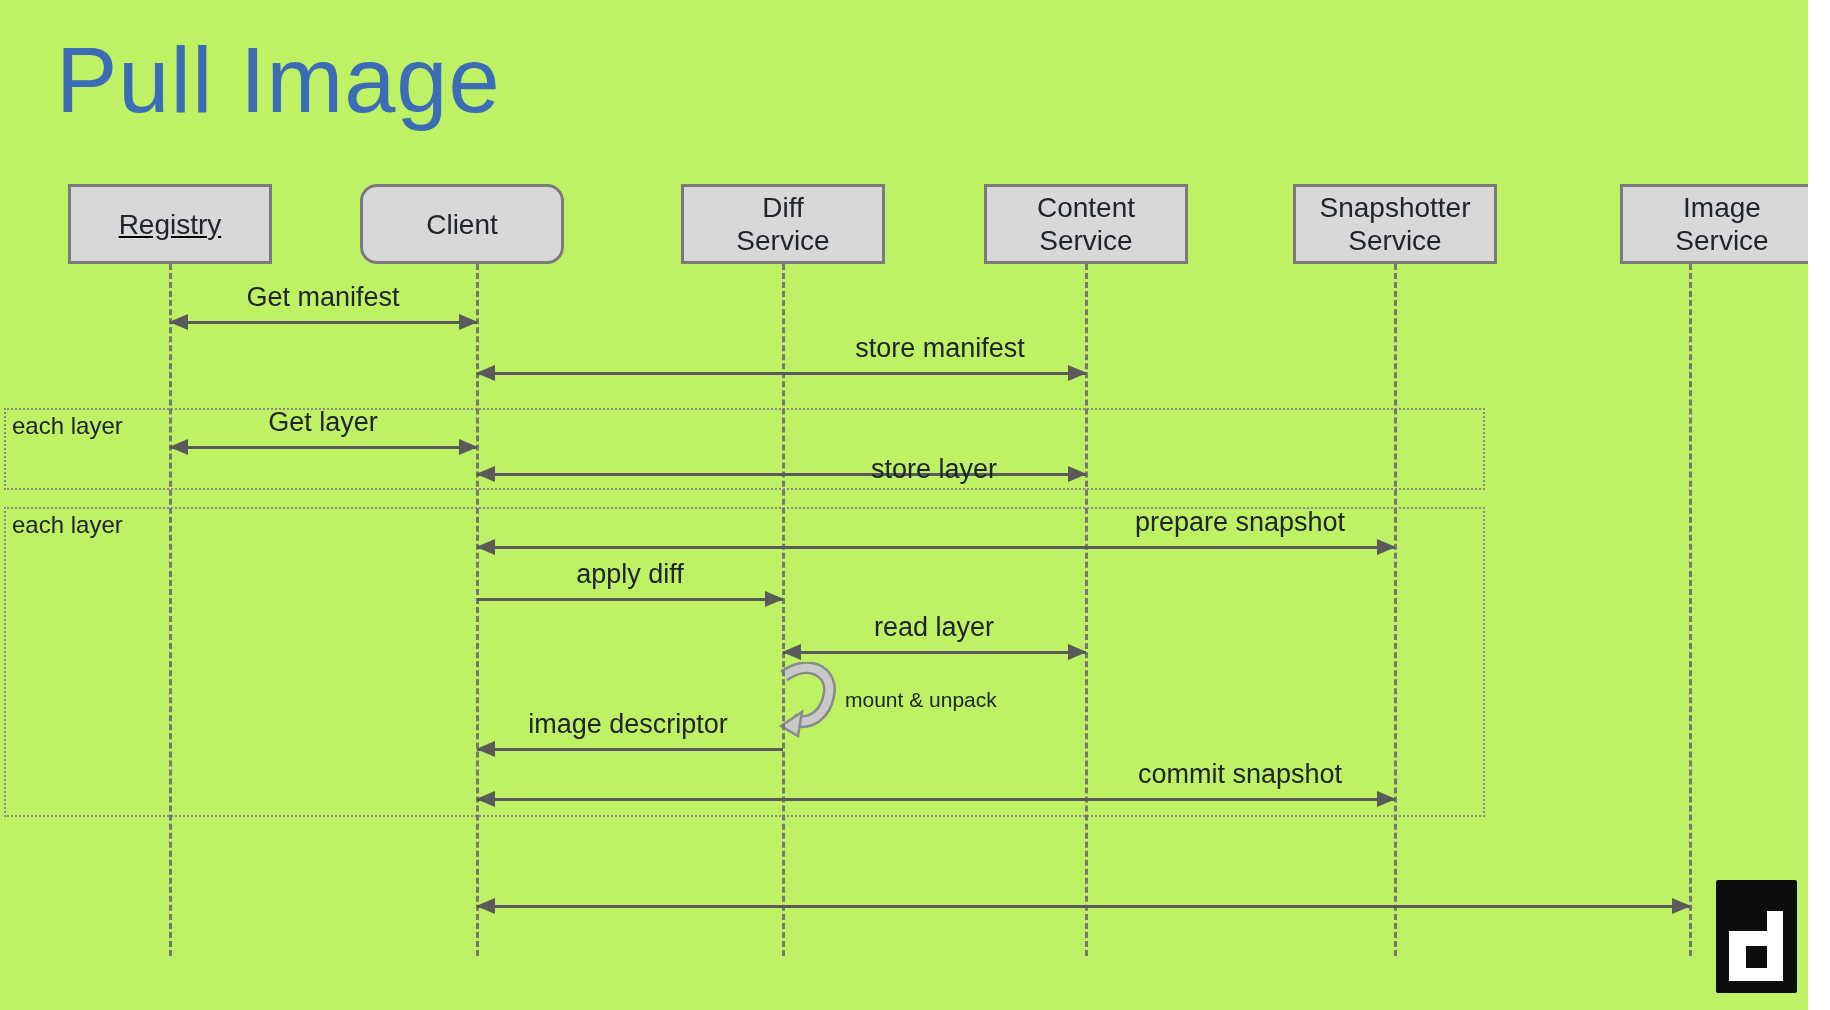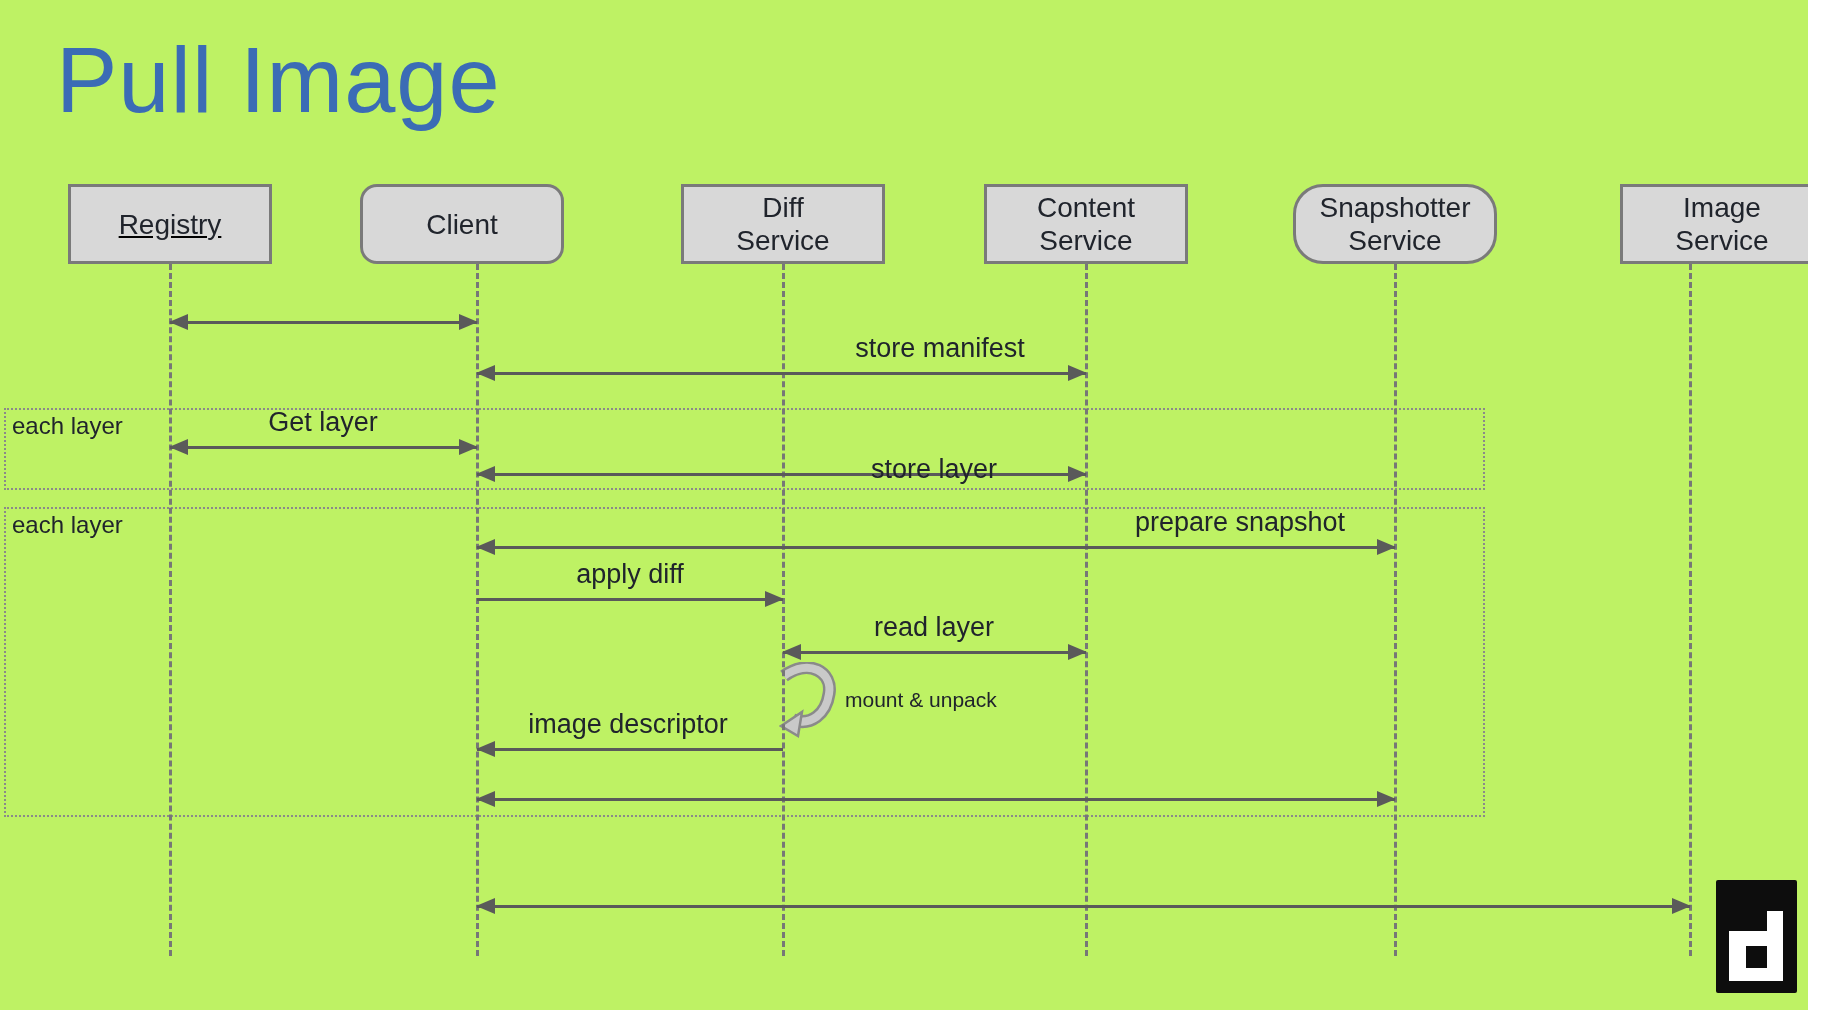--- a/index.html
+++ b/index.html
@@ -95,33 +95,34 @@
     <div class="actor-box" style="left: 681px; top: 184px;">
       <div class="actor-label">Diff
 Service</div>
     </div>
     <div class="lifeline" style="left: 1085px; top: 264px; height: 692px;"></div>
     <div class="actor-box" style="left: 984px; top: 184px;">
       <div class="actor-label">Content
 Service</div>
     </div>
     <div class="lifeline" style="left: 1394px; top: 264px; height: 692px;"></div>
-    <div class="actor-box" style="left: 1293px; top: 184px; border-radius: 30px;">
+    <div class="actor-box" style="left: 1293px; top: 184px;">
       <div class="actor-label">Snapshotter
 Service</div>
     </div>
     <div class="lifeline" style="left: 1689px; top: 264px; height: 692px;"></div>
     <div class="actor-box" style="left: 1588px; top: 184px; margin-left: 32px;">
       <div class="actor-label">Image
 Service</div>
     </div>
     <div class="msg-line" style="left: 170px; top: 321px; width: 307px;">
       <div class="head l"></div>
       <div class="head r"></div>
     </div>
+    <div class="msg-label" style="left: 73px; top: 282px;">Get manifest</div>
     <div class="msg-line" style="left: 477px; top: 372px; width: 609px;">
       <div class="head l"></div>
       <div class="head r"></div>
     </div>
     <div class="msg-label" style="left: 690px; top: 333px;">store manifest</div>
     <div class="msg-line" style="left: 170px; top: 446px; width: 307px;">
       <div class="head l"></div>
       <div class="head r"></div>
     </div>
     <div class="msg-label" style="left: 73px; top: 407px;">Get layer</div>
@@ -145,17 +146,18 @@
     </div>
     <div class="msg-label" style="left: 684px; top: 612px;">read layer</div>
     <div class="msg-line" style="left: 477px; top: 748px; width: 306px;">
       <div class="head l"></div>
     </div>
     <div class="msg-label" style="left: 378px; top: 709px;">image descriptor</div>
     <div class="msg-line" style="left: 477px; top: 798px; width: 918px;">
       <div class="head l"></div>
       <div class="head r"></div>
     </div>
+    <div class="msg-label" style="left: 990px; top: 759px;">commit snapshot</div>
     <div class="msg-line" style="left: 477px; top: 905px; width: 1213px;">
       <div class="head l"></div>
       <div class="head r"></div>
     </div>
   </div>
 
 </body></html>

